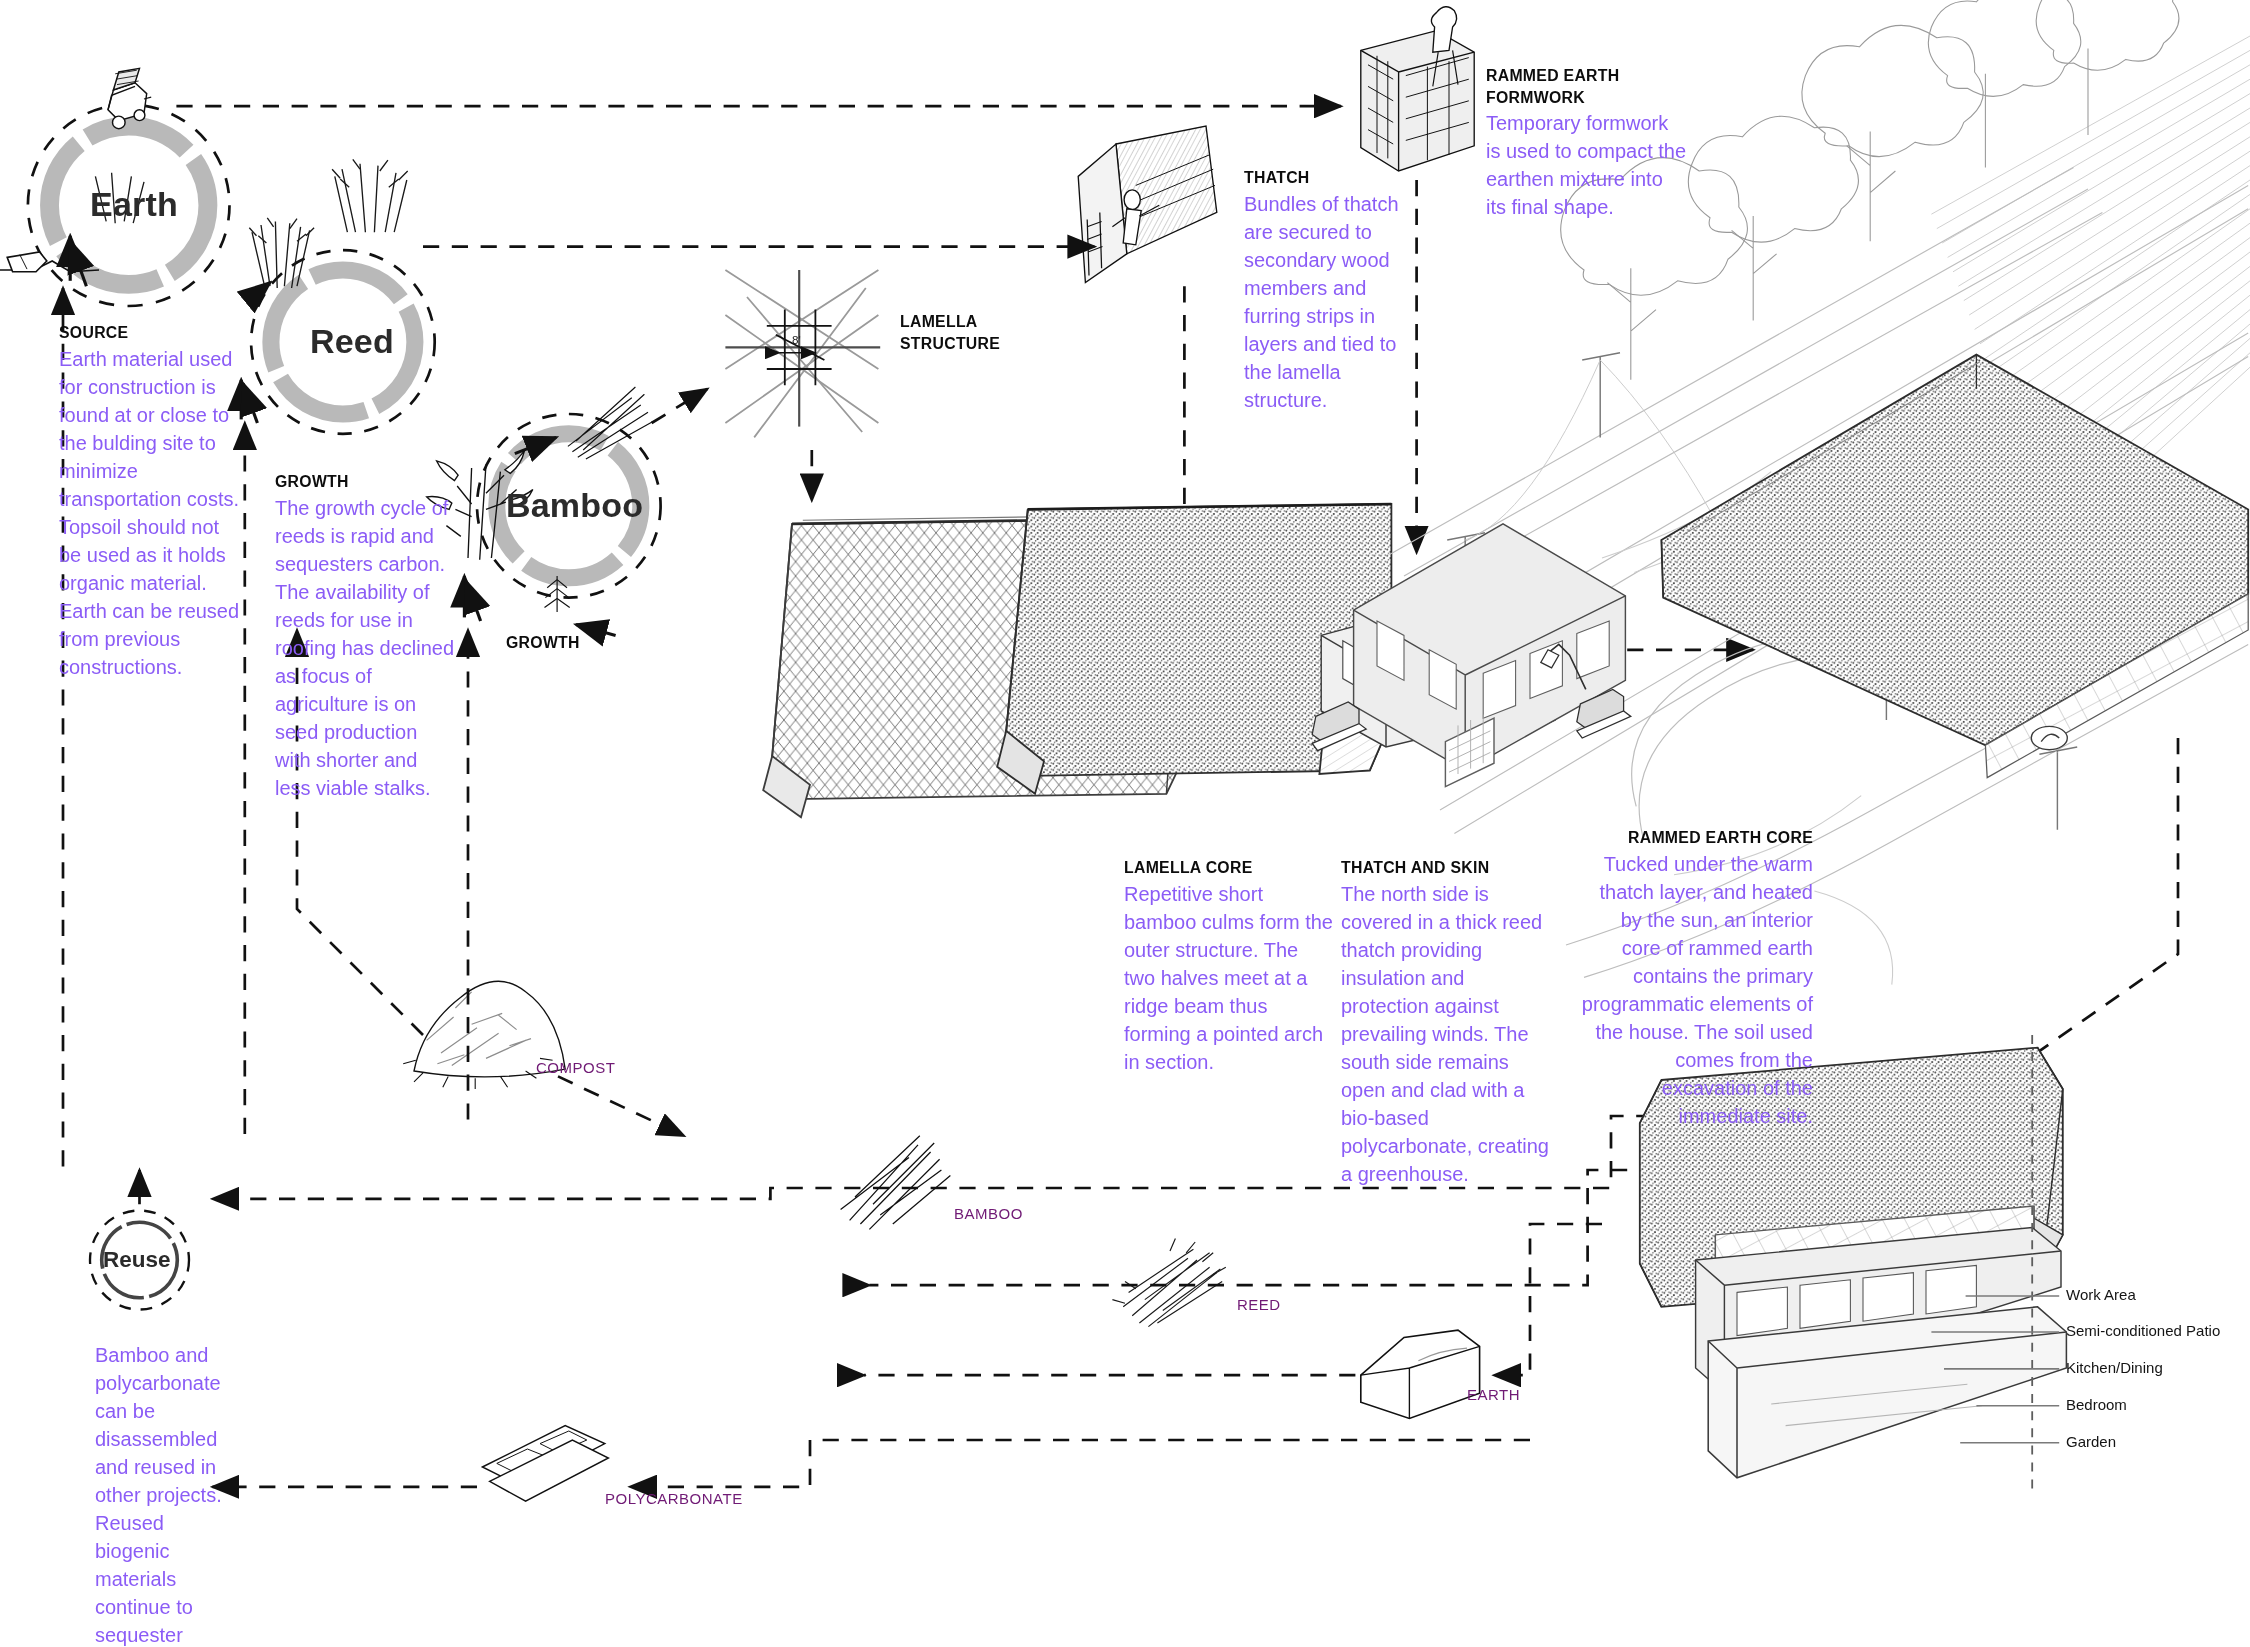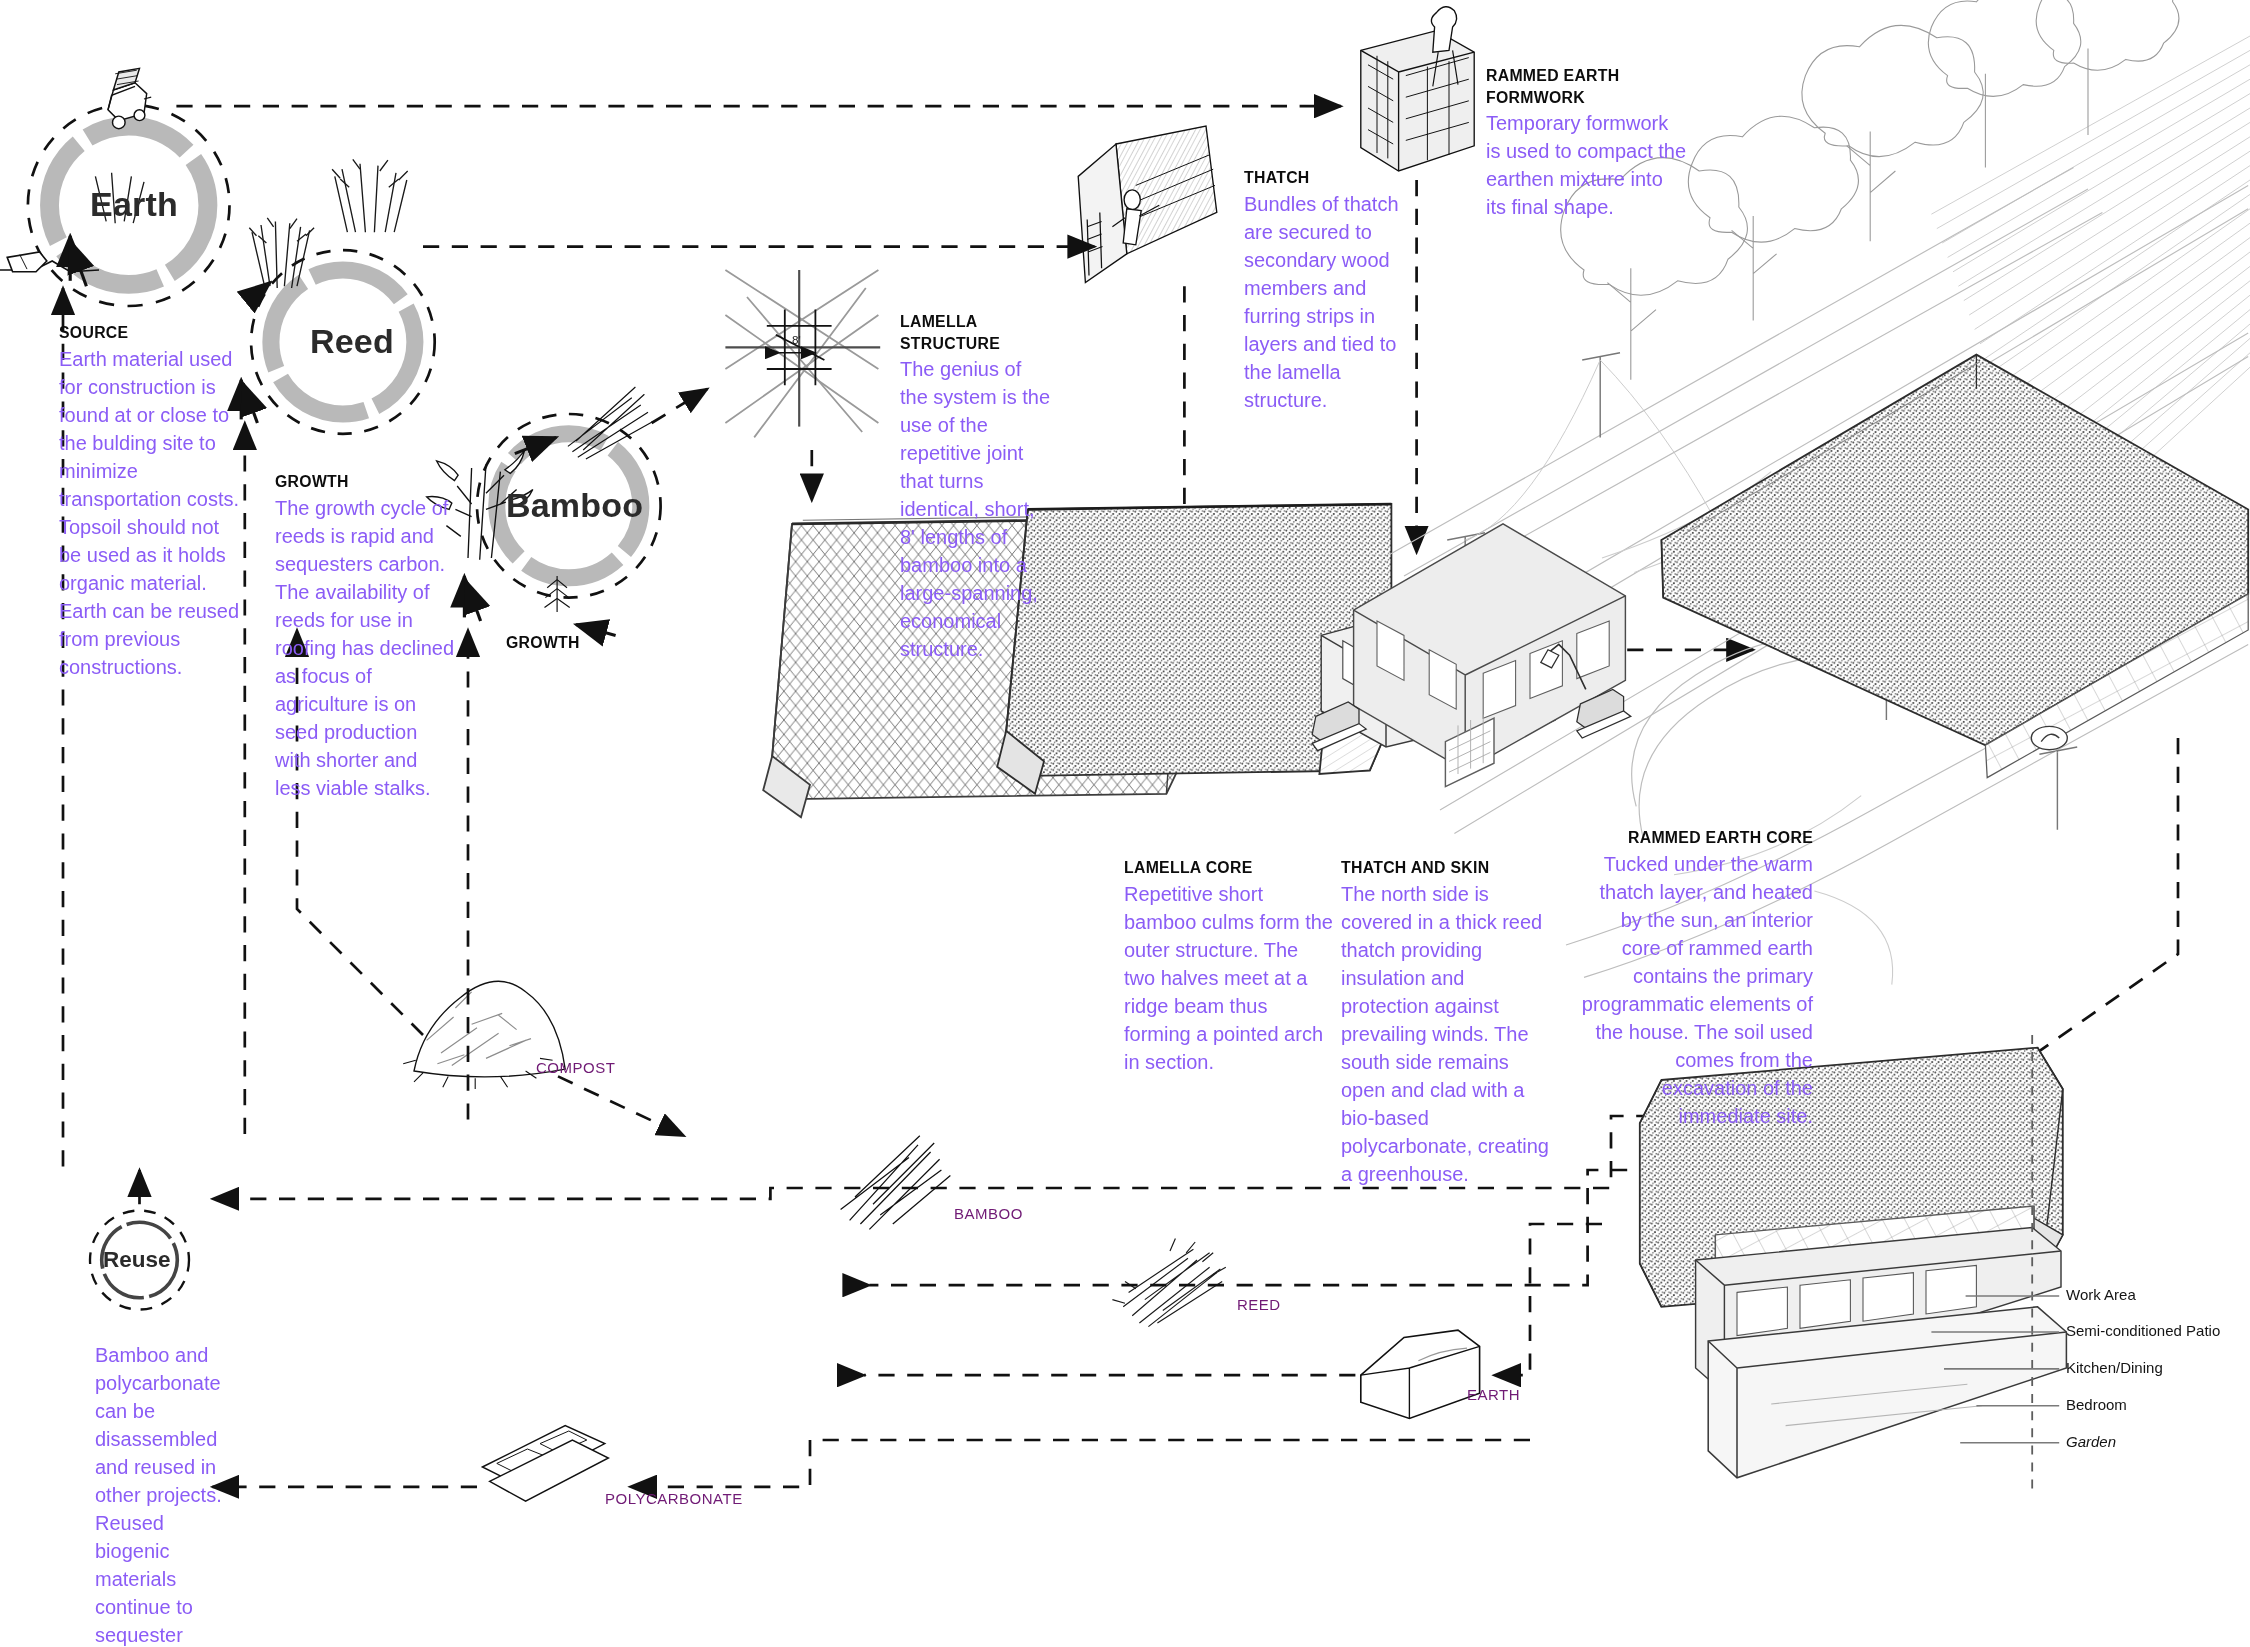--- a/index.html
+++ b/index.html
@@ -465,21 +465,20 @@
   <div class="hd">GROWTH</div>
   <div class="bd">The growth cycle of reeds is rapid and sequesters carbon. The availability of reeds for use in roofing has declined as focus of agriculture is on seed production with shorter and less viable stalks.</div>
 </div>
 
 <div class="tblock" style="left:506px;top:632px;width:173px;">
   <div class="hd">GROWTH</div>
 </div>
 
 <div class="tblock" style="left:900px;top:311px;width:151px;">
   <div class="hd">LAMELLA STRUCTURE</div>
-  <div class="bd">The genius of the system is the use of the repetitive joint that turns identical, short, 8' lengths of bamboo into a large-spanning, economical structure.</div>
 </div>
 
 <div class="tblock" style="left:1244px;top:167px;width:160px;">
   <div class="hd">THATCH</div>
   <div class="bd">Bundles of thatch are secured to secondary wood members and furring strips in layers and tied to the lamella structure.</div>
 </div>
 
 <div class="tblock" style="left:1486px;top:65px;width:202px;">
   <div class="hd">RAMMED EARTH FORMWORK</div>
   <div class="bd">Temporary formwork is used to compact the earthen mixture into its final shape.</div>
@@ -509,16 +508,16 @@
 <div class="caplabel" style="left:1237px;top:1296px;">REED</div>
 <div class="caplabel" style="left:1467px;top:1386px;">EARTH</div>
 <div class="caplabel" style="left:605px;top:1490px;">POLYCARBONATE</div>
 
 <div class="dimlabel" style="left:792px;top:333px;">8'</div>
 
 <div class="roomlabel" style="left:2066px;top:1286px;">Work Area</div>
 <div class="roomlabel" style="left:2066px;top:1322px;">Semi-conditioned Patio</div>
 <div class="roomlabel" style="left:2066px;top:1359px;">Kitchen/Dining</div>
 <div class="roomlabel" style="left:2066px;top:1396px;">Bedroom</div>
-<div class="roomlabel" style="left:2066px;top:1433px;font-style:italic;">Garden</div>
+<div class="roomlabel" style="left:2066px;top:1433px;">Garden</div>
 
 </div>
 
 
 </body></html>

